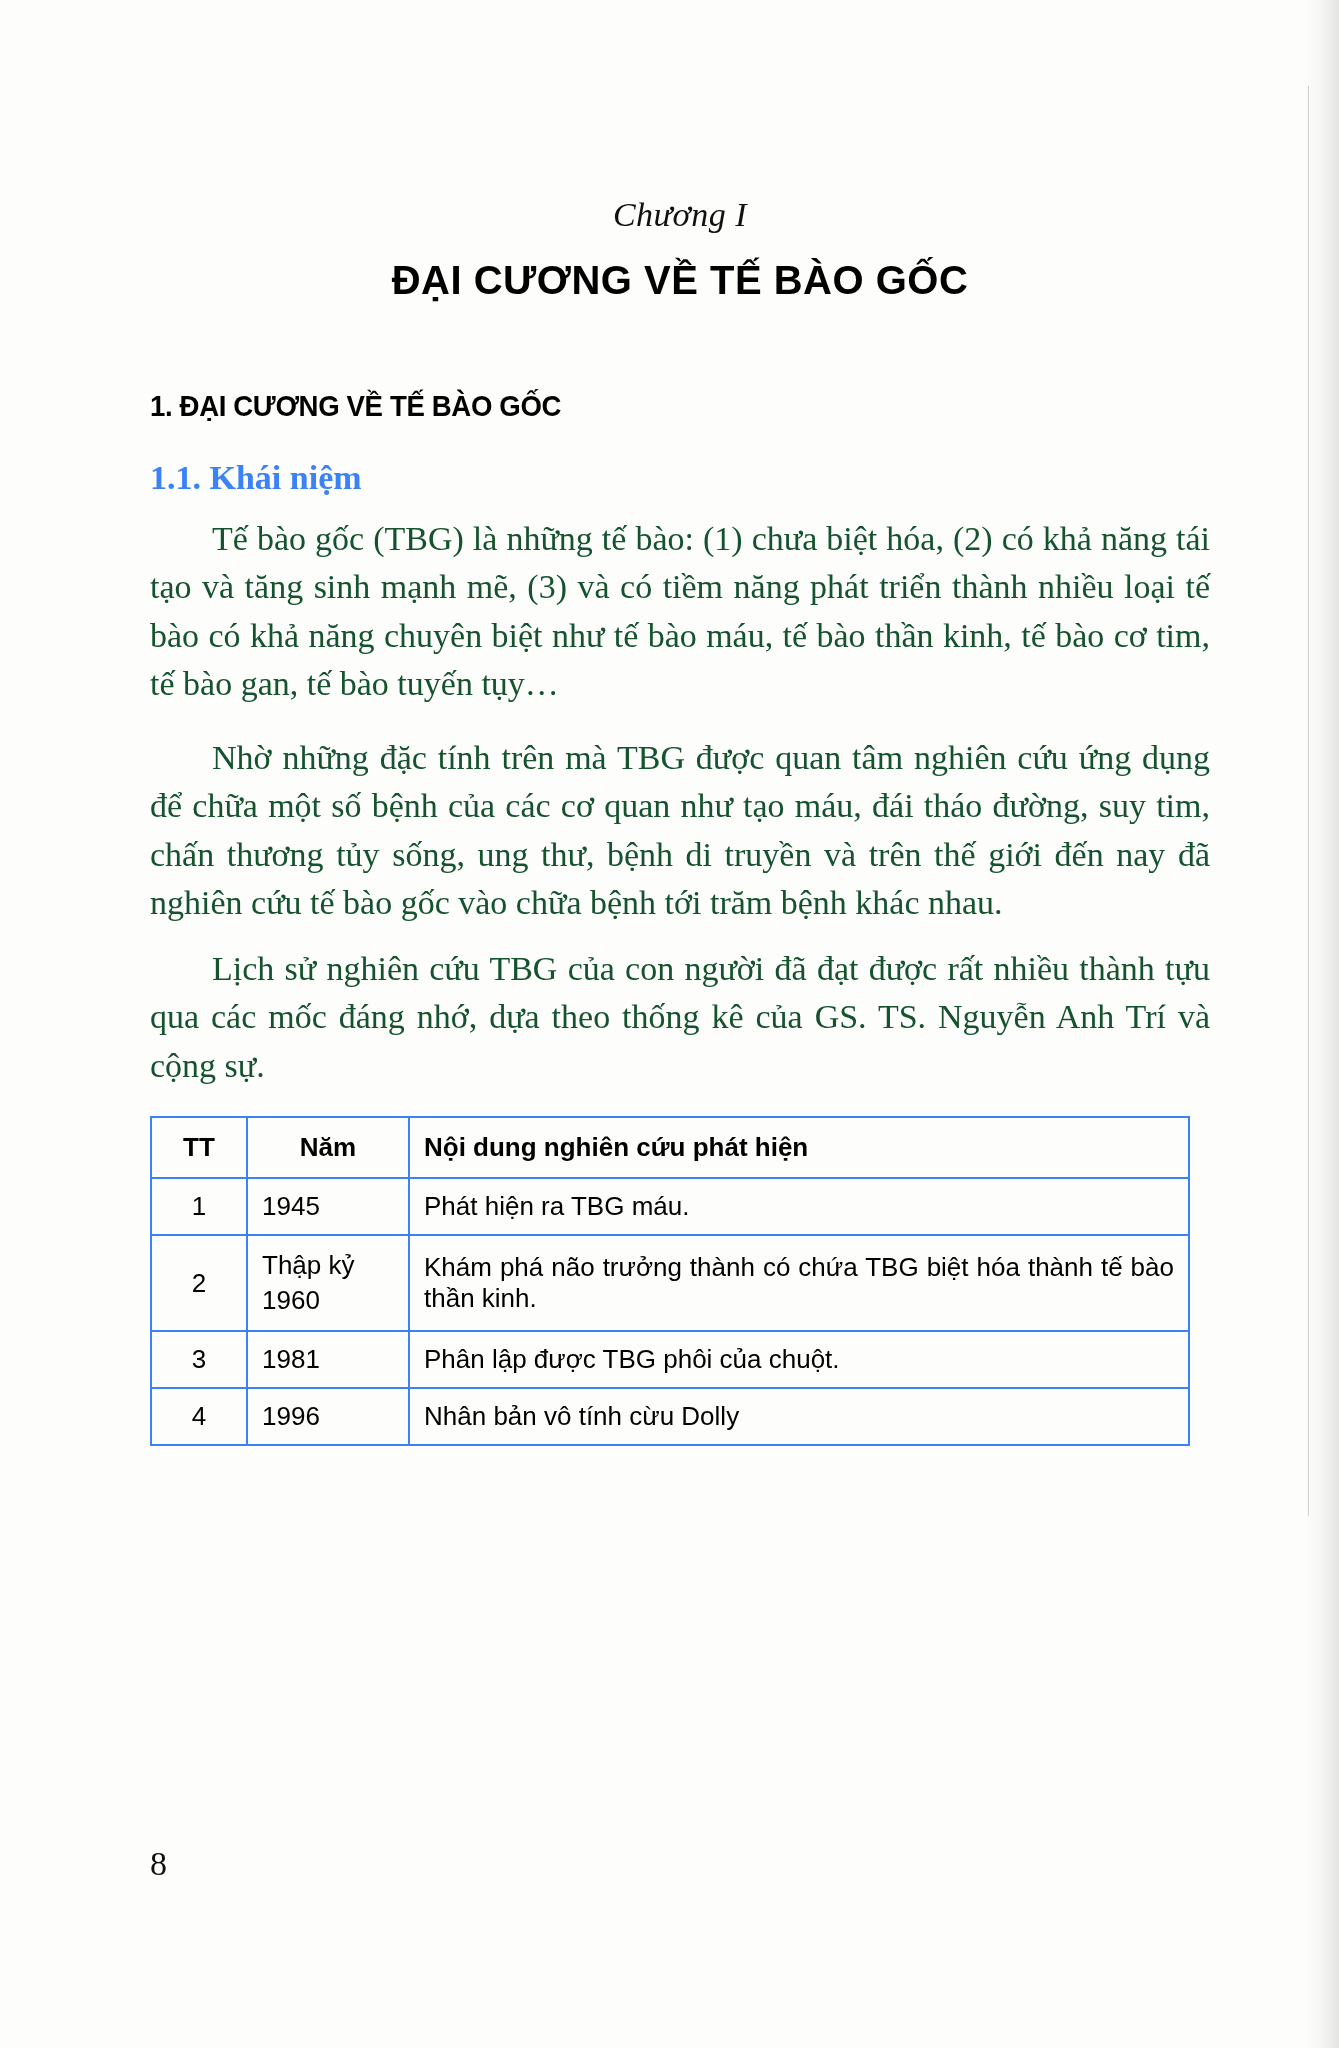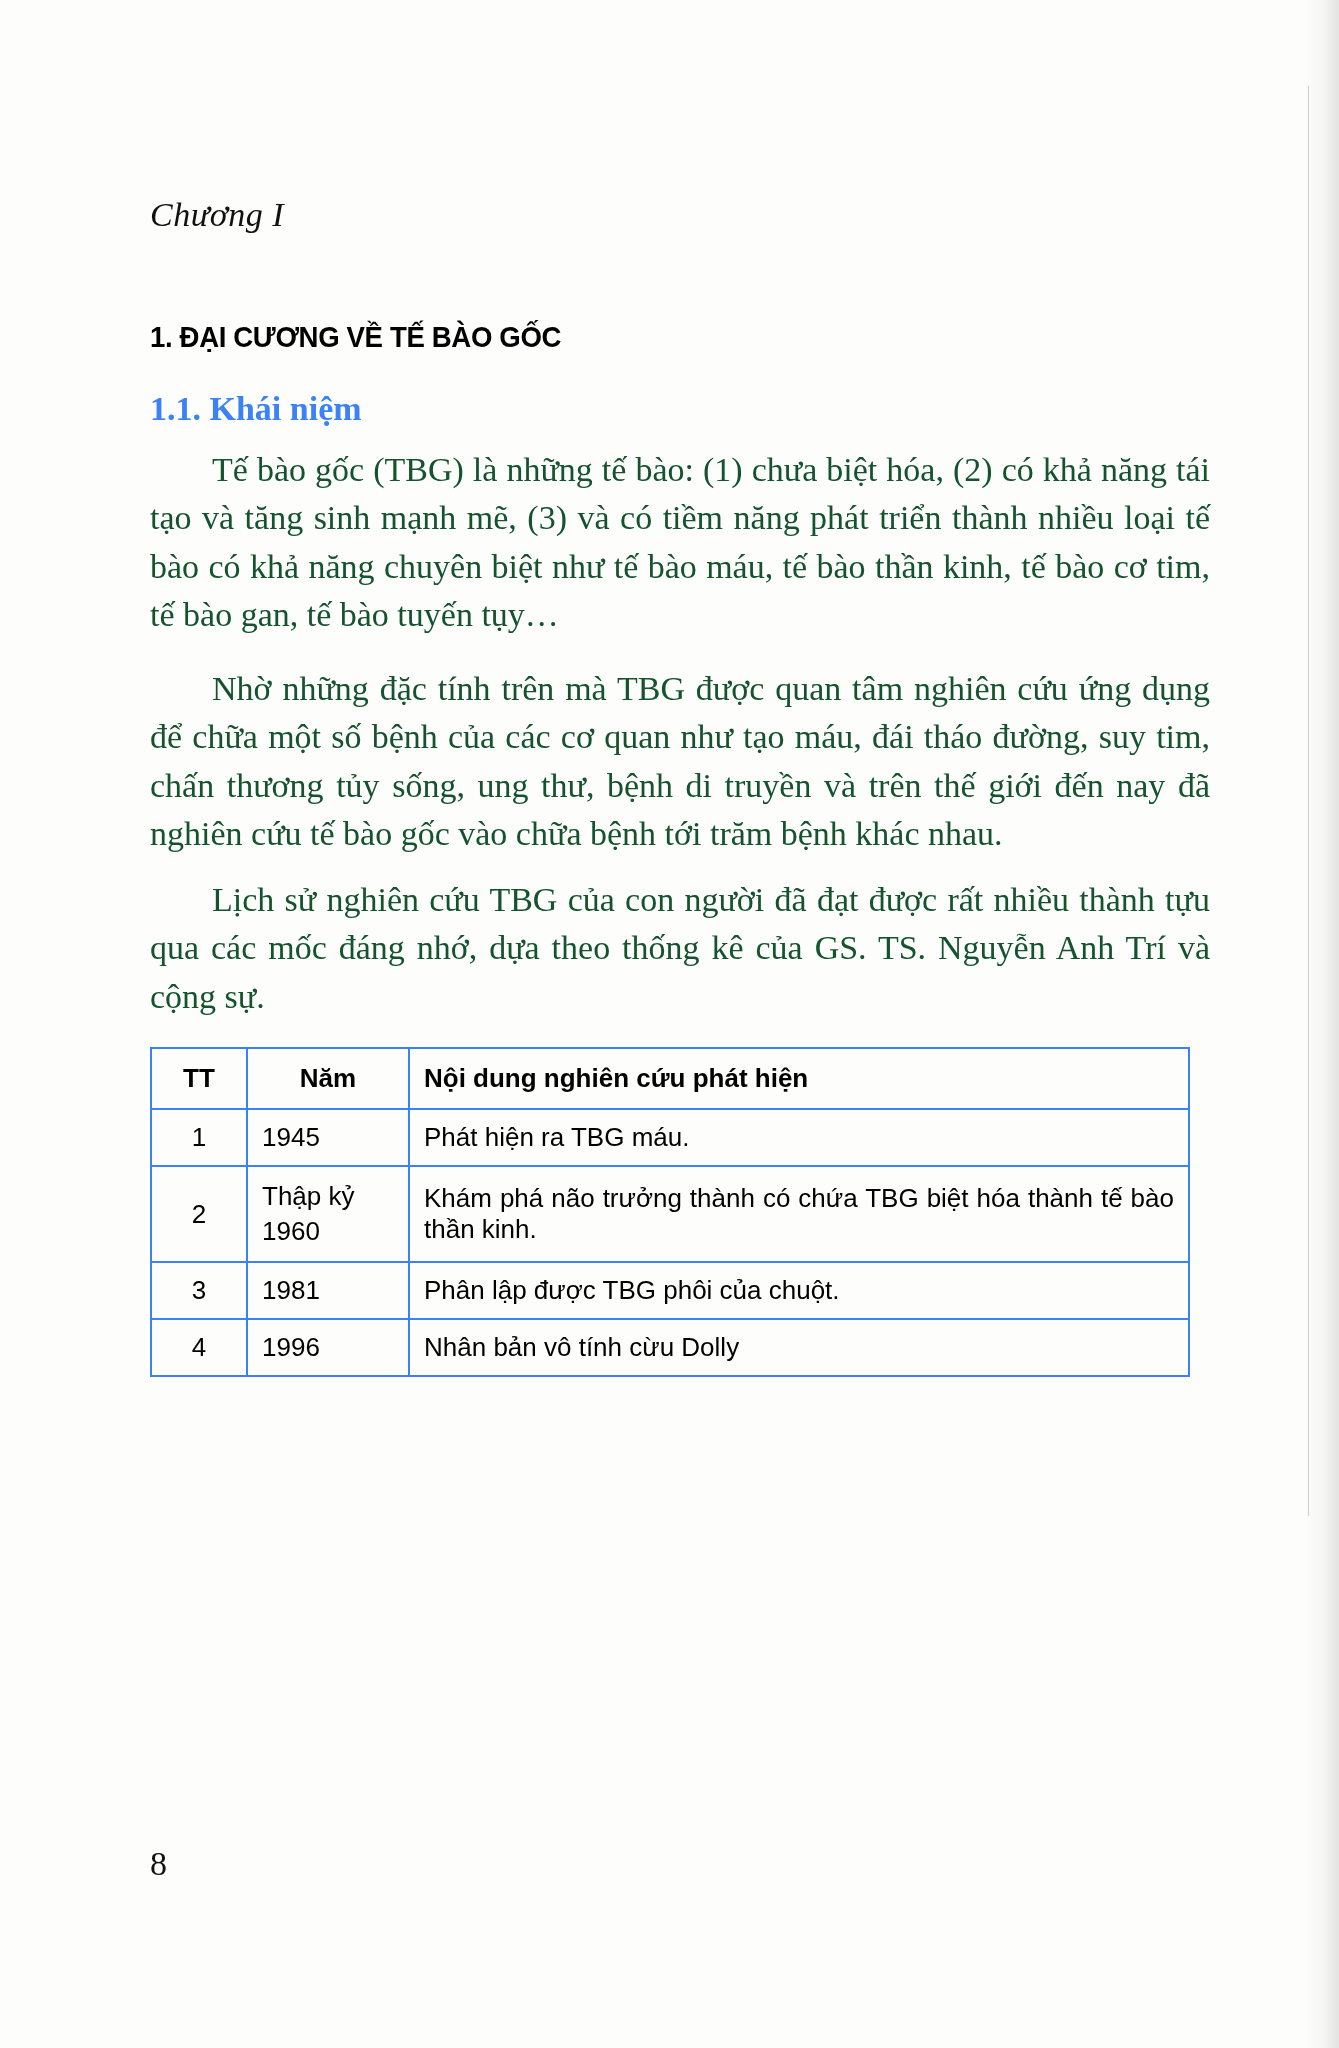--- a/index.html
+++ b/index.html
@@ -38,21 +38,21 @@
 
   .content {
     position: absolute;
     left: 150px;
     top: 0;
     width: 1060px;
   }
 
   .chapter-label {
     margin-top: 196px;
-    text-align: left;
+    text-align: center;
     font-style: italic;
     font-size: 34px;
     letter-spacing: 0.5px;
     color: #111;
   }
   .chapter-title {
     margin-top: 24px;
     text-align: center;
     font-family: "Liberation Sans", "DejaVu Sans", sans-serif;
     font-weight: bold;
@@ -135,20 +135,21 @@
 
 <div class="page">
 
   <div class="scan-edge"></div>
   <div class="scan-line"></div>
 
   <div class="content">
 
     <div class="chapter-label">Chương I</div>
 
+    <div class="chapter-title">ĐẠI CƯƠNG VỀ TẾ BÀO GỐC</div>
 
     <div class="section-heading">1. ĐẠI CƯƠNG VỀ TẾ BÀO GỐC</div>
 
     <div class="subsection-heading">1.1. Khái niệm</div>
 
     <p class="body">Tế bào gốc (TBG) là những tế bào: (1) chưa biệt hóa, (2) có khả năng tái tạo và tăng sinh mạnh mẽ, (3) và có tiềm năng phát triển thành nhiều loại tế bào có khả năng chuyên biệt như tế bào máu, tế bào thần kinh, tế bào cơ tim, tế bào gan, tế bào tuyến tụy…</p>
 
     <p class="body tight">Nhờ những đặc tính trên mà TBG được quan tâm nghiên cứu ứng dụng để chữa một số bệnh của các cơ quan như tạo máu, đái tháo đường, suy tim, chấn thương tủy sống, ung thư, bệnh di truyền và trên thế giới đến nay đã nghiên cứu tế bào gốc vào chữa bệnh tới trăm bệnh khác nhau.</p>
 
 

